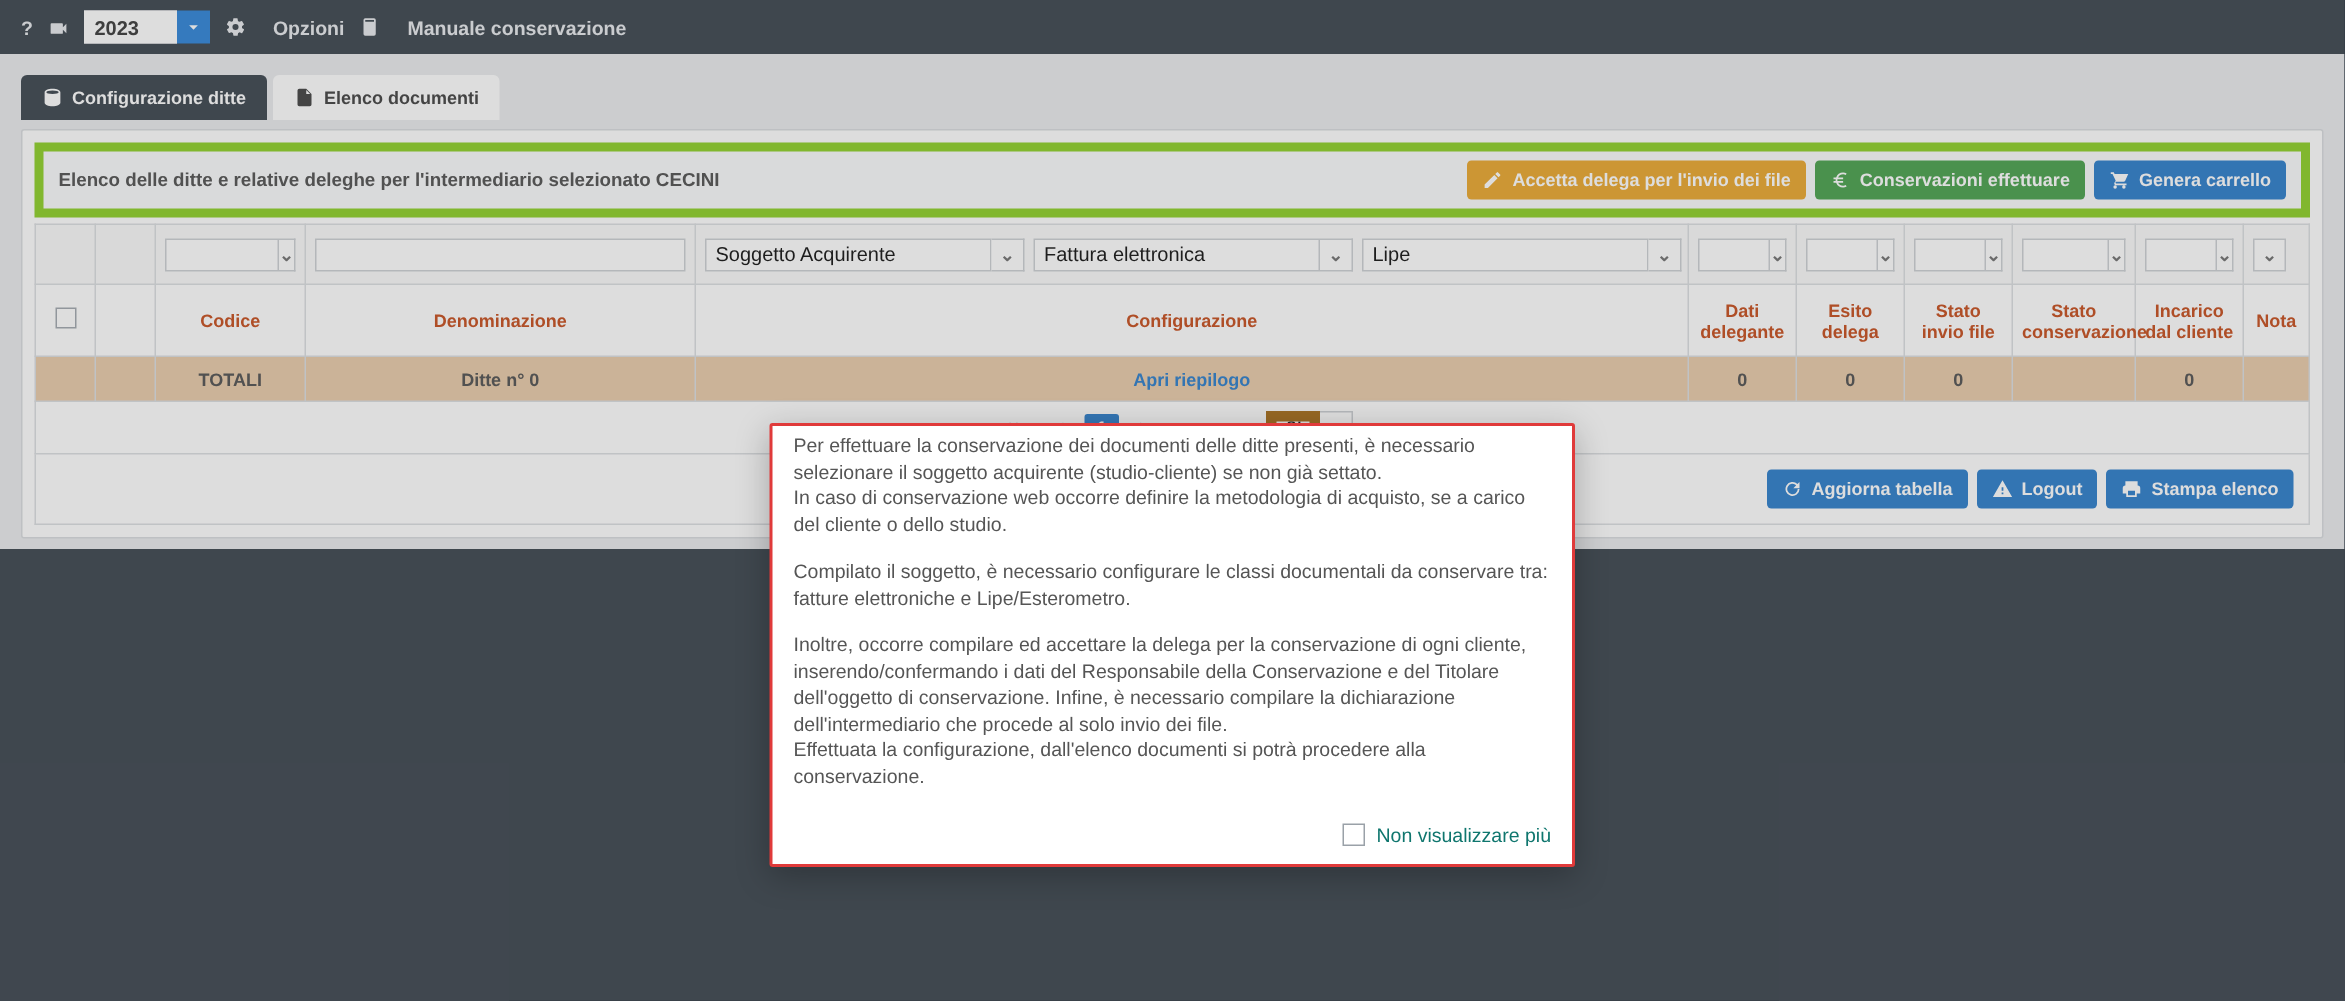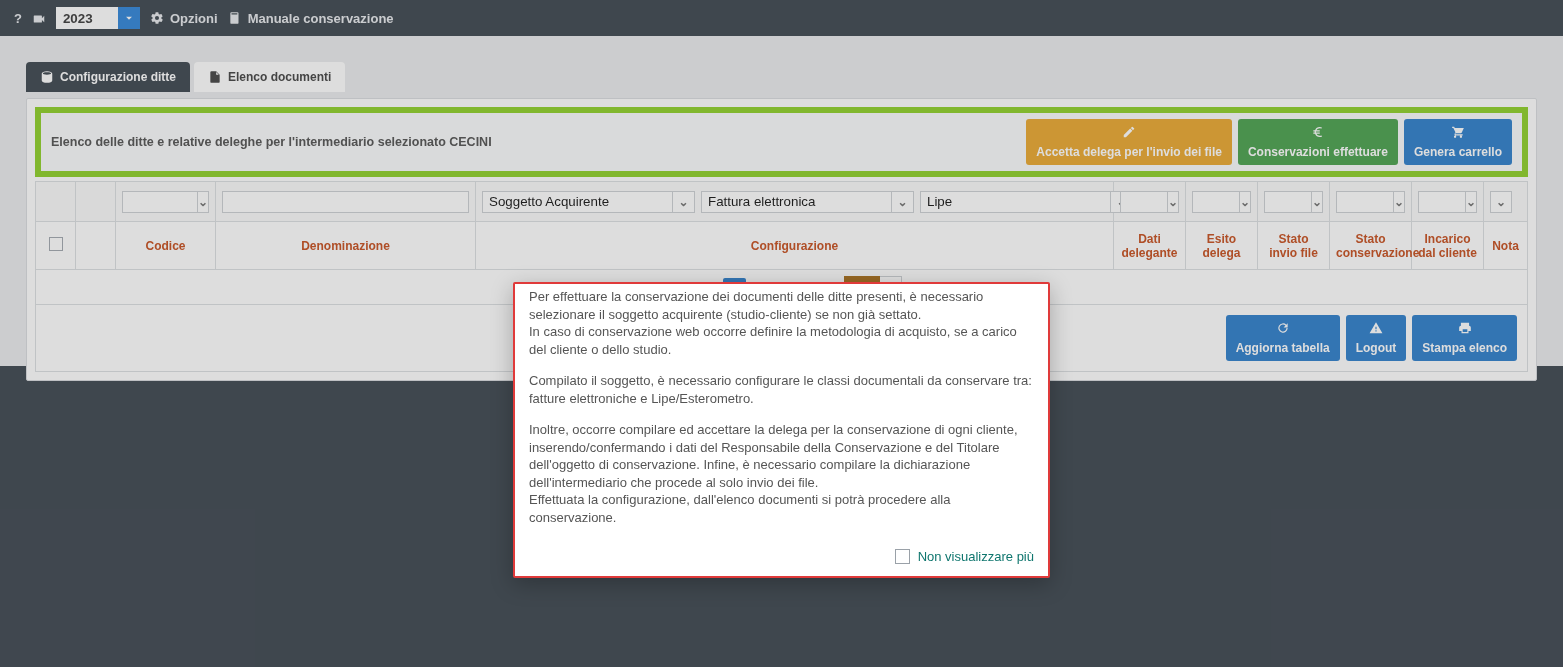--- a/index.html
+++ b/index.html
@@ -5,34 +5,34 @@
   * { box-sizing: border-box; }
   html, body { margin:0; padding:0; font-family: "Segoe UI", Arial, sans-serif; font-size:13px; }
   body { background:#2d3741; width:1563px; height:667px; position:relative; }
 
   
   .topbar { height:36px; background:#2d3741; display:flex; align-items:center; padding:0 14px; gap:10px; color:#e6e9ec; font-weight:600; }
   .topbar .icon-btn { color:#e6e9ec; cursor:pointer; }
   .year-select { display:flex; align-items:center; }
   .year-select input { width:62px; height:22px; border:1px solid #fff; background:#fff; padding:2px 6px; font-weight:700; color:#2b2b2b; }
   .year-select .dd { width:22px; height:22px; background:#1f7bd6; display:flex; align-items:center; justify-content:center; color:#fff; cursor:pointer; }
-  .topbar .item { display:flex; align-items:center; gap:6px; cursor:pointer; }
-
-  
-  .page { background:#e8eaec; padding:26px; height:330px; }
+  .topbar .item { display:flex; align-items:center; gap:18px; cursor:pointer; }
+
+  
+  .page { background:#e8eaec; padding:14px; height:330px; }
   .tabs-row { display:flex; gap:4px; margin-bottom:6px; }
   .tab { background:#fff; padding:8px 14px; border-radius:4px 4px 0 0; font-weight:700; font-size:12px; display:flex; align-items:center; gap:6px; color:#333; cursor:pointer; }
   .tab.active { background:#2d3741; color:#fff; }
   .tab .t-icon { font-size:12px; }
 
   .panel { background:#fff; border:1px solid #d6d9dc; border-radius:2px; padding:8px; }
   .panel-head { display:flex; align-items:center; justify-content:space-between; background:#fafbfc; border:6px solid #84cc16; padding:6px 10px; margin-bottom:4px; }
   .panel-title { font-weight:700; color:#444; font-size:12.5px; }
   .panel-btns { display:flex; gap:6px; }
-  .btn { display:inline-flex; align-items:center; gap:6px; font-weight:700; font-size:12px; color:#fff; padding:6px 10px; border-radius:3px; cursor:pointer; border:none;flex-direction:column; }
+  .btn { display:inline-flex; align-items:center; gap:6px; font-weight:700; font-size:12px; color:#fff; padding:6px 10px; border-radius:3px; cursor:pointer; border:none; }
   .btn-orange { background:#e8a01e; }
   .btn-green  { background:#3b9a3f; }
   .btn-blue   { background:#1d74c7; }
   .btn-blue2  { background:#1d74c7; }
 
   
   table.grid { width:100%; border-collapse:collapse; table-layout:fixed; }
   table.grid th, table.grid td { border:1px solid #d9dcdf; font-size:12px; padding:4px 6px; text-align:center; vertical-align:middle; }
   table.grid tr.filter-row th { background:#fafafa; height:40px; }
   table.grid tr.header-row th { background:#fff; font-weight:700; color:#c2410c; height:48px; }
@@ -228,20 +228,33 @@
         <th>Codice</th>
         <th>Denominazione</th>
         <th>Configurazione</th>
         <th>Dati delegante</th>
         <th>Esito delega</th>
         <th>Stato invio file</th>
         <th>Stato conservazione</th>
         <th>Incarico dal cliente</th>
         <th>Nota</th>
       </tr>
+      <tr class="totals-row">
+        <td></td>
+            <td></td>
+        <td>TOTALI</td>
+        <td>Ditte n° 0</td>
+        <td><span class="linkblue">Apri riepilogo</span></td>
+        <td>0</td>
+        <td>0</td>
+        <td>0</td>
+        <td></td>
+        <td>0</td>
+        <td></td>
+      </tr>
     </tbody>
       </table>
 
     <div class="pager-row">
       <span class="pbtn">⏮</span>
       <span class="pbtn">◀</span>
       <span class="pcur">1</span>
       <span class="pbtn">▶</span>
       <span class="pbtn">⏭</span>
       <span style="width:20px"></span>

